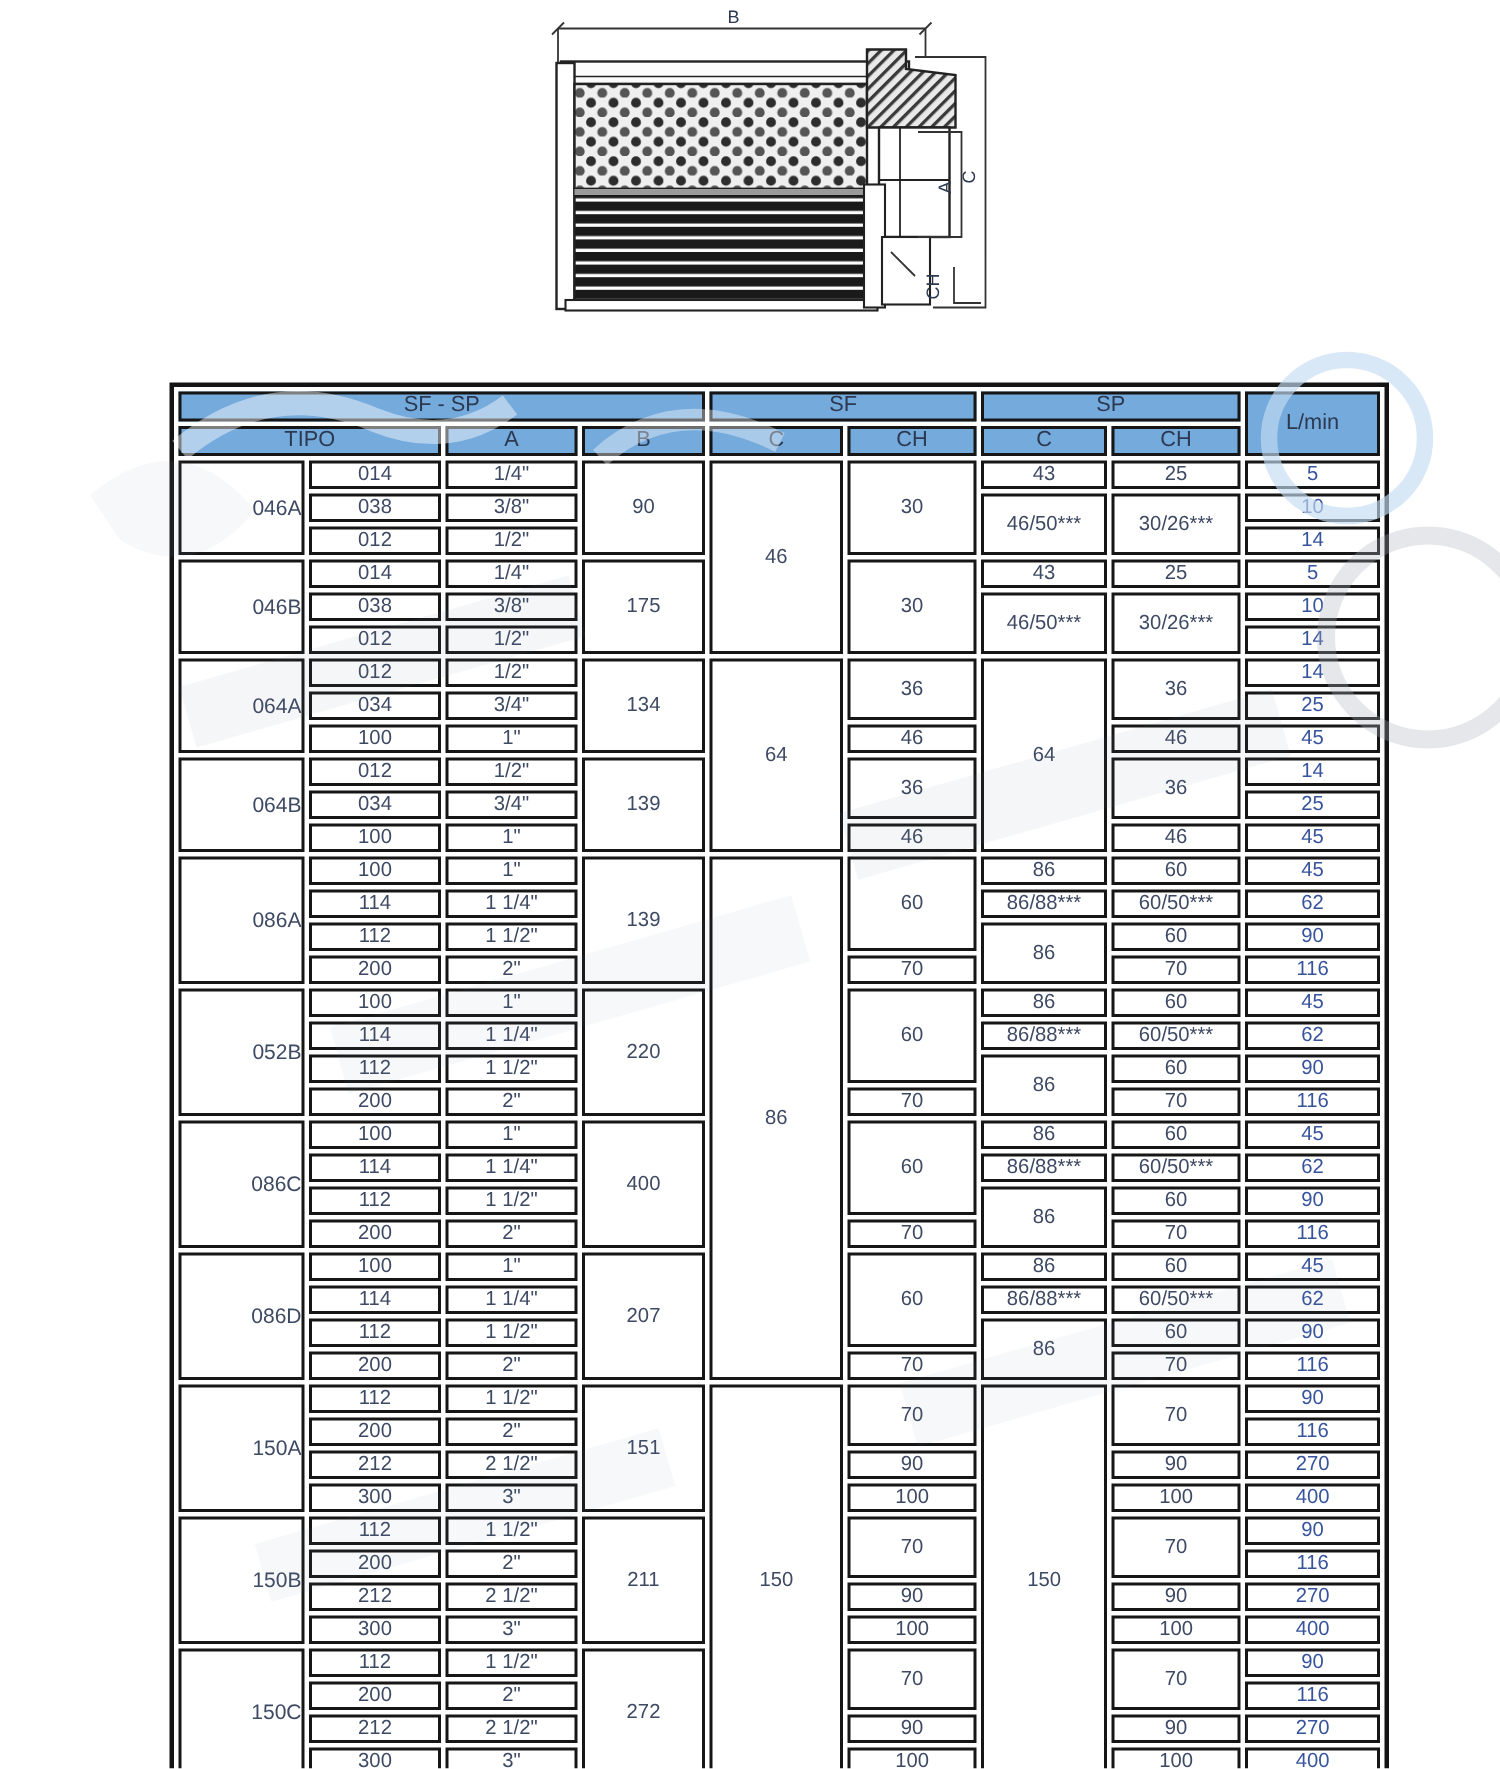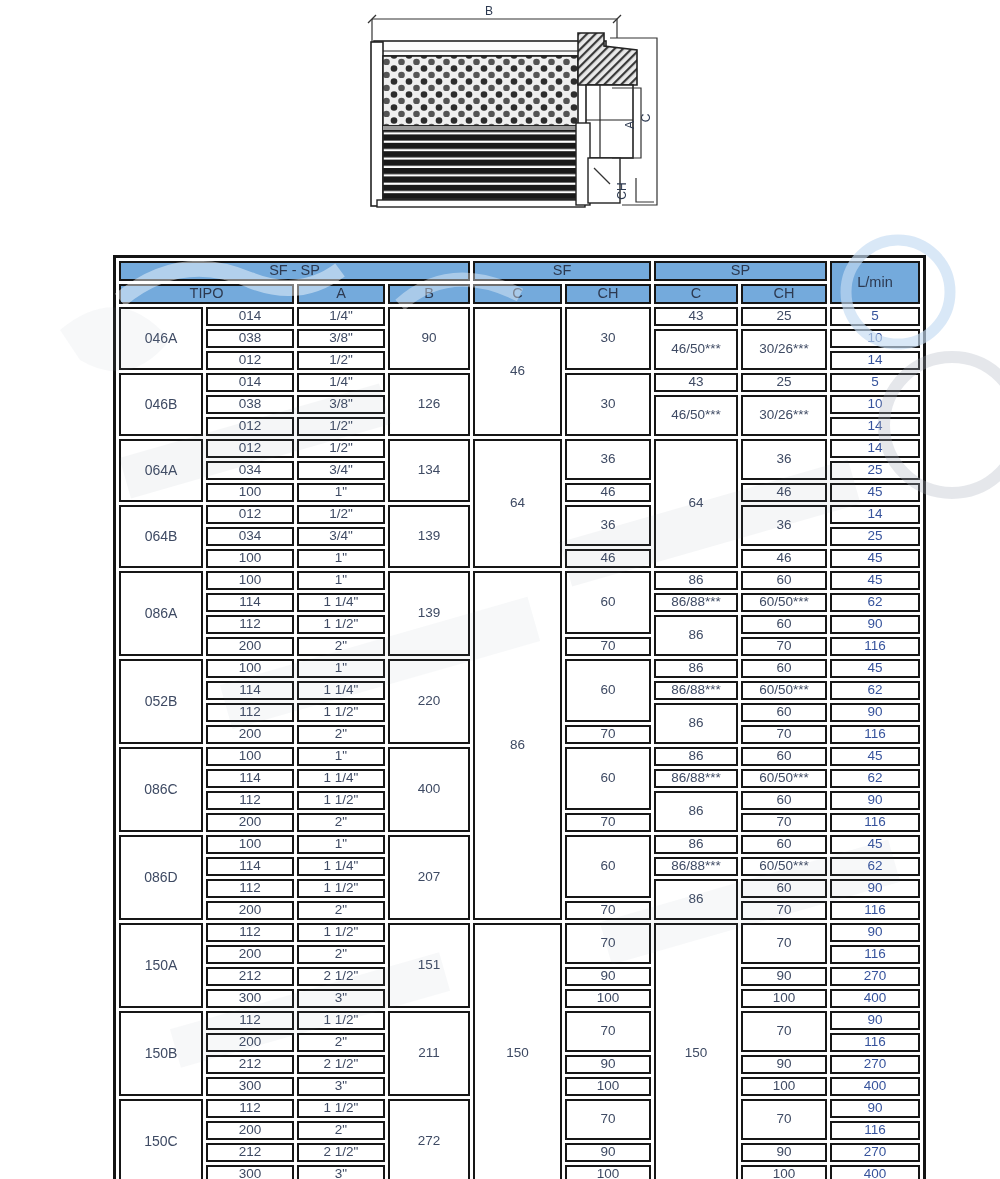--- a/index.html
+++ b/index.html
@@ -40,21 +40,21 @@
     overflow:hidden;
     white-space:nowrap;
   }
   table.spec thead th{
     background:#74aadc;
     color:#2c3950;
     font-size:14.5px;
     font-weight:normal;
     height:20px;
   }
-  table.spec td.tipo{font-size:14px;}
+  table.spec td.tipo{font-size:14px;text-align:right;}
   table.spec td.lmin{color:#36539c;}
   
   .watermark{position:absolute;left:0;top:0;pointer-events:none;}
 </style>
 </head>
 <body>
 
 <div class="page">
 
   <svg class="drawing" width="1000" height="245" viewBox="0 0 1000 245">
@@ -167,21 +167,21 @@
         </tr>
         <tr>
           <td class="num">012</td>
           <td class="num">1/2"</td>
           <td class="num lmin">14</td>
         </tr>
         <tr>
           <td rowspan="3" class="tipo">046B</td>
           <td class="num">014</td>
           <td class="num">1/4"</td>
-          <td rowspan="3" class="num">126</td>
+          <td rowspan="3" class="num">175</td>
           <td rowspan="3" class="num">30</td>
           <td class="num">43</td>
           <td class="num">25</td>
           <td class="num lmin">5</td>
         </tr>
         <tr>
           <td class="num">038</td>
           <td class="num">3/8"</td>
           <td rowspan="2" class="num">46/50***</td>
           <td rowspan="2" class="num">30/26***</td>

